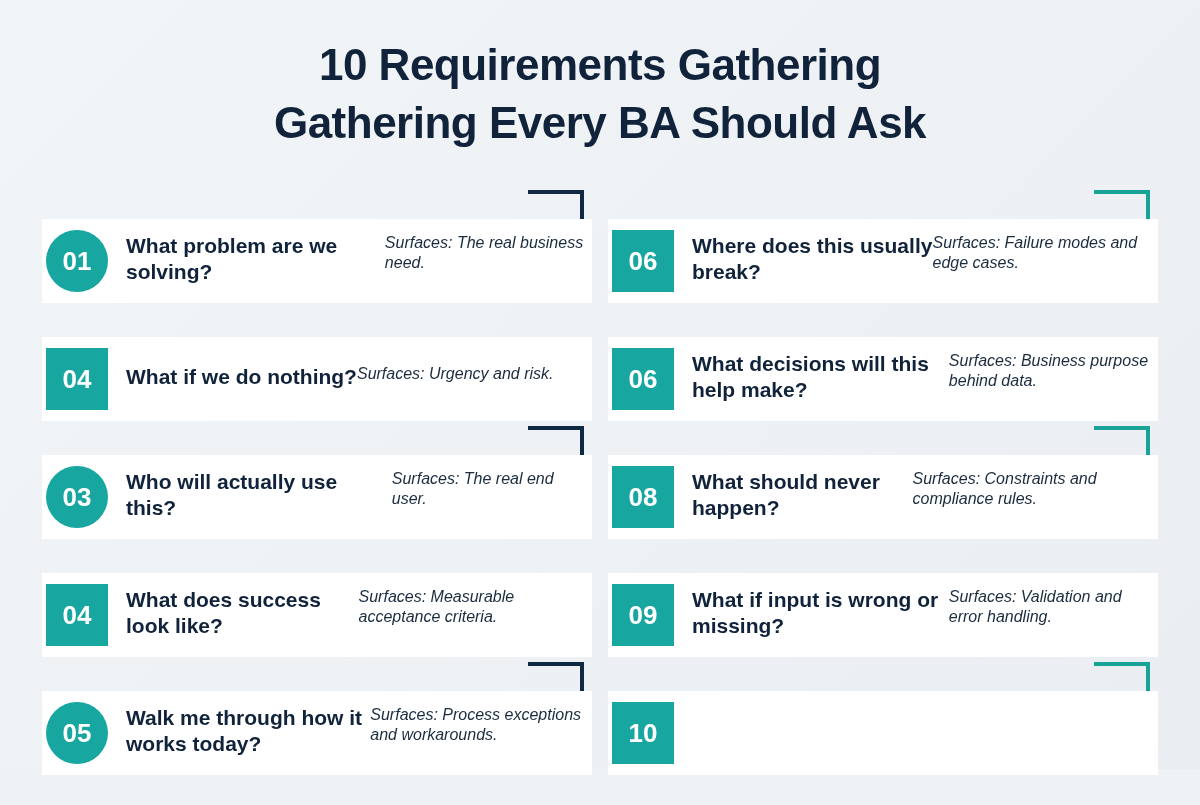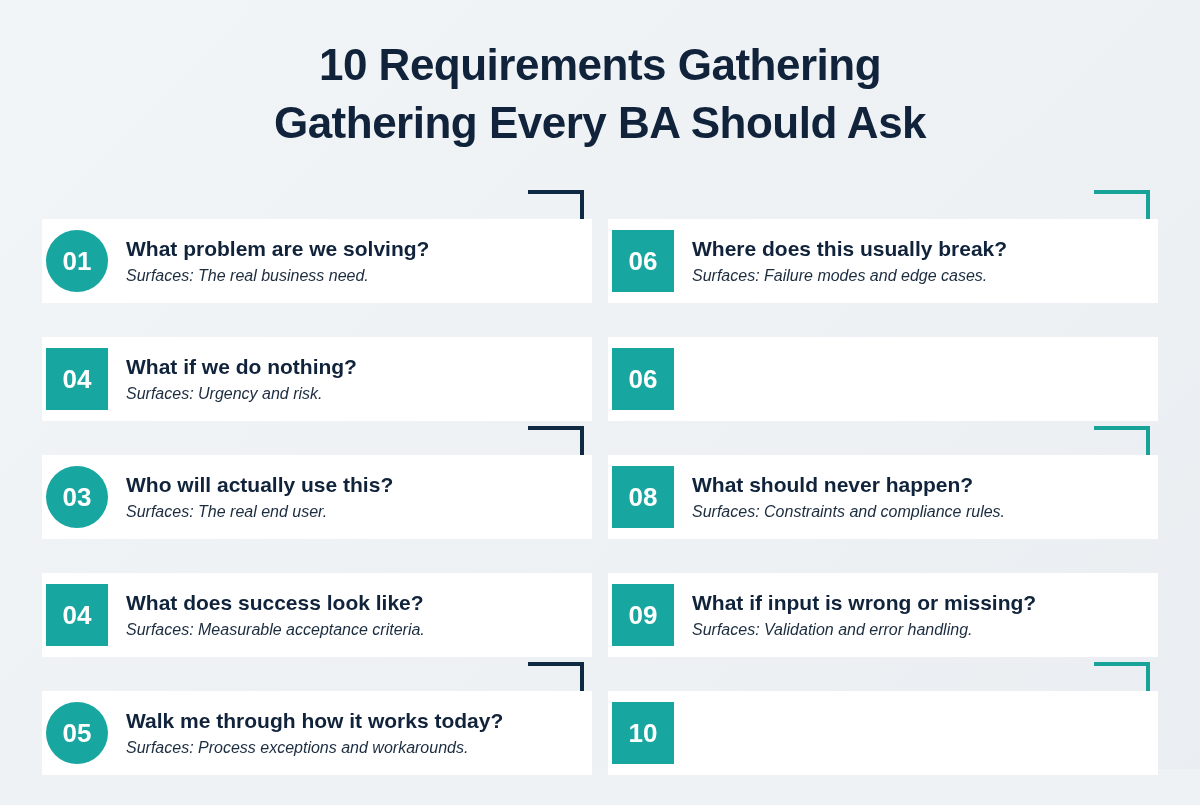--- a/index.html
+++ b/index.html
@@ -95,21 +95,20 @@
     display: flex;
     align-items: center;
     justify-content: center;
     margin-right: 18px;
   }
   .badge.round {
     border-radius: 50%;
   }
   .text-col {
     display: flex;
-    flex-direction: column;
     justify-content: center;
   }
   .q-text {
     font-size: 21px;
     font-weight: bold;
     color: #10233b;
     line-height: 1.25;
     margin-bottom: 4px;
   }
   .s-text {
@@ -157,20 +156,24 @@
           <div class="text-col">
             <div class="q-text">What if we do nothing?</div>
             <div class="s-text">Surfaces: Urgency and risk.</div>
           </div>
         </div>
       </div>
       <div class="card">
         <div class="bracket bl teal"></div>
         <div class="card-inner">
           <div class="badge">06</div>
+          <div class="text-col">
+            <div class="q-text">What decisions will this help make?</div>
+            <div class="s-text">Surfaces: Business purpose behind data.</div>
+          </div>
         </div>
       </div>
       <div class="card">
         <div class="bracket tr"></div>
         <div class="card-inner">
           <div class="badge round">03</div>
           <div class="text-col">
             <div class="q-text">Who will actually use this?</div>
             <div class="s-text">Surfaces: The real end user.</div>
           </div>

